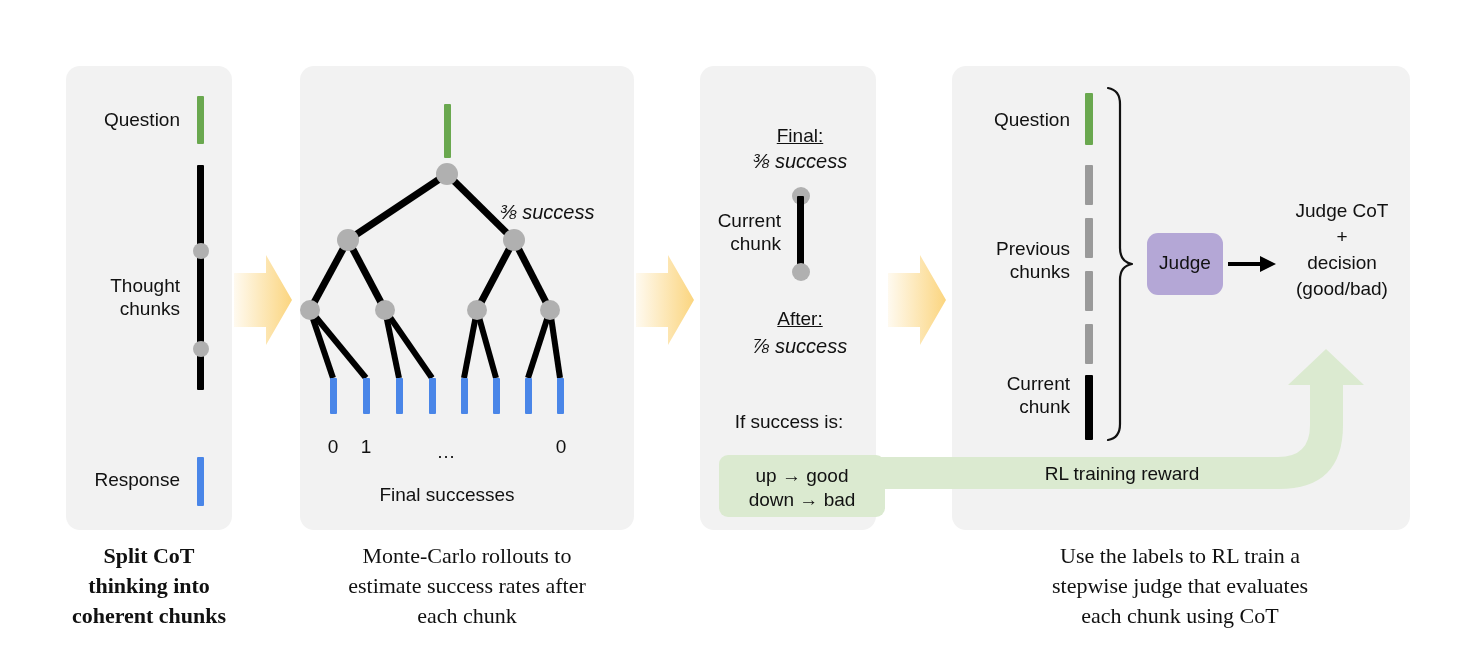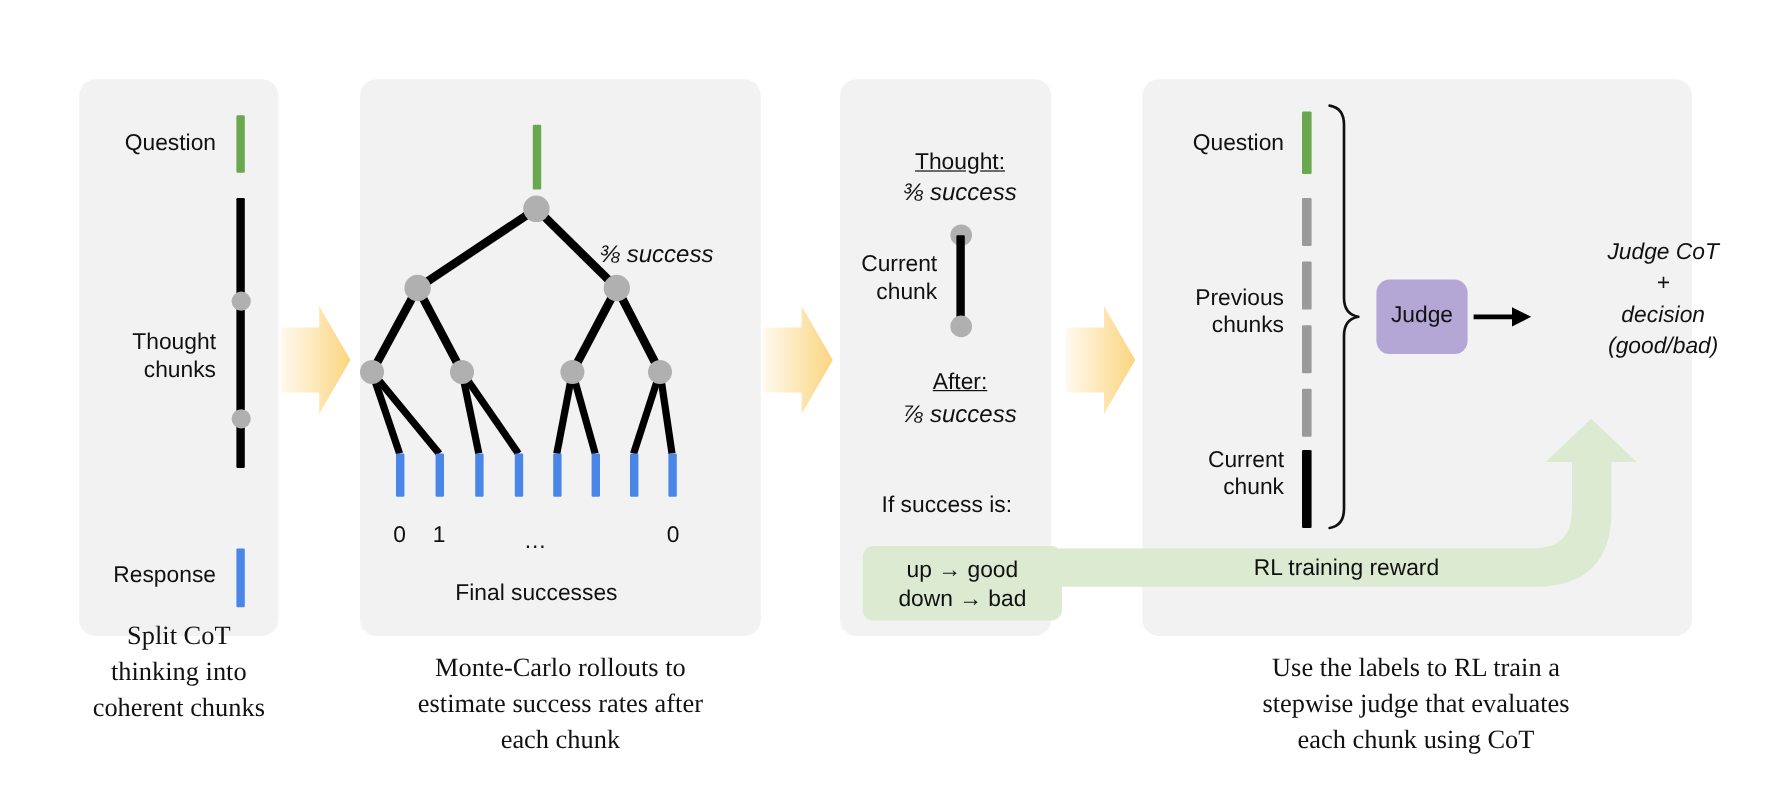--- a/index.html
+++ b/index.html
@@ -118,21 +118,21 @@
         <stop offset="100%" stop-color="#fbd57f" stop-opacity="1"></stop>
       </linearGradient>
       <linearGradient id="ograd3" x1="0" y1="0" x2="1" y2="0">
         <stop offset="0%" stop-color="#fbd57f" stop-opacity="0.12"></stop>
         <stop offset="100%" stop-color="#fbd57f" stop-opacity="1"></stop>
       </linearGradient>
     </defs>
     <path d="M234,273 L266,273 L266,255 L292,300 L266,345 L266,327 L234,327 Z" fill="url(#ograd1)"></path>
   </svg>
 
-  <div class="caption" style="left:46px;top:515px;width:206px;">Split CoT
+  <div class="caption" style="left:46px;top:541px;width:206px;font-weight:bold;">Split CoT
 thinking into
 coherent chunks</div>
 
   <div class="panel" id="panel-2"></div>
 
   <svg width="1474" height="662">
     <g stroke="#000000" stroke-width="7" stroke-linecap="butt" fill="none">
 
       <line x1="447" y1="174" x2="348" y2="240"></line>
       <line x1="447" y1="174" x2="514" y2="240"></line>
@@ -186,21 +186,21 @@
   <svg class="flow-arrow" width="1474" height="662">
     <path d="M636,273 L668,273 L668,255 L694,300 L668,345 L668,327 L636,327 Z" fill="url(#ograd2)"></path>
   </svg>
 
   <div class="caption" style="left:297px;top:541px;width:340px;">Monte-Carlo rollouts to
 estimate success rates after
 each chunk</div>
 
   <div class="panel" id="panel-3"></div>
 
-  <div class="lbl und" style="left:740px;top:124px;width:120px;">Thought:</div>
+  <div class="lbl und" style="left:740px;top:124px;width:120px;">Final:</div>
   <div class="lbl ital" style="left:730px;top:150px;width:140px;font-size:20px;">⅜ success</div>
 
   <div class="dot" style="left:792px;top:187px;width:18px;height:18px;"></div>
   <div class="bar black" style="left:797px;top:196px;width:7px;height:76px;"></div>
   <div class="dot" style="left:792px;top:263px;width:18px;height:18px;"></div>
 
   <div class="lbl right" style="left:703px;top:209px;width:78px;">Current
 chunk</div>
 
   <div class="lbl und" style="left:745px;top:307px;width:110px;">After:</div>
@@ -241,21 +241,21 @@
 
   <div id="judge-box">
     <div class="txt">Judge</div>
   </div>
 
   <svg width="1474" height="662">
     <line x1="1228" y1="264" x2="1262" y2="264" stroke="#000" stroke-width="4"></line>
     <path d="M1260,256 L1276,264 L1260,272 Z" fill="#000"></path>
   </svg>
 
-  <div class="lbl" style="left:1316px;top:198px;width:140px;line-height:26px;font-style:italic;">Judge CoT
+  <div class="lbl" style="left:1272px;top:198px;width:140px;line-height:26px;">Judge CoT
 +
 decision
 (good/bad)</div>
 
   <svg width="1474" height="662">
     <path d="M866,457
              L1278,457
              q32,0 32,-32
              L1310,385
              L1288,385

